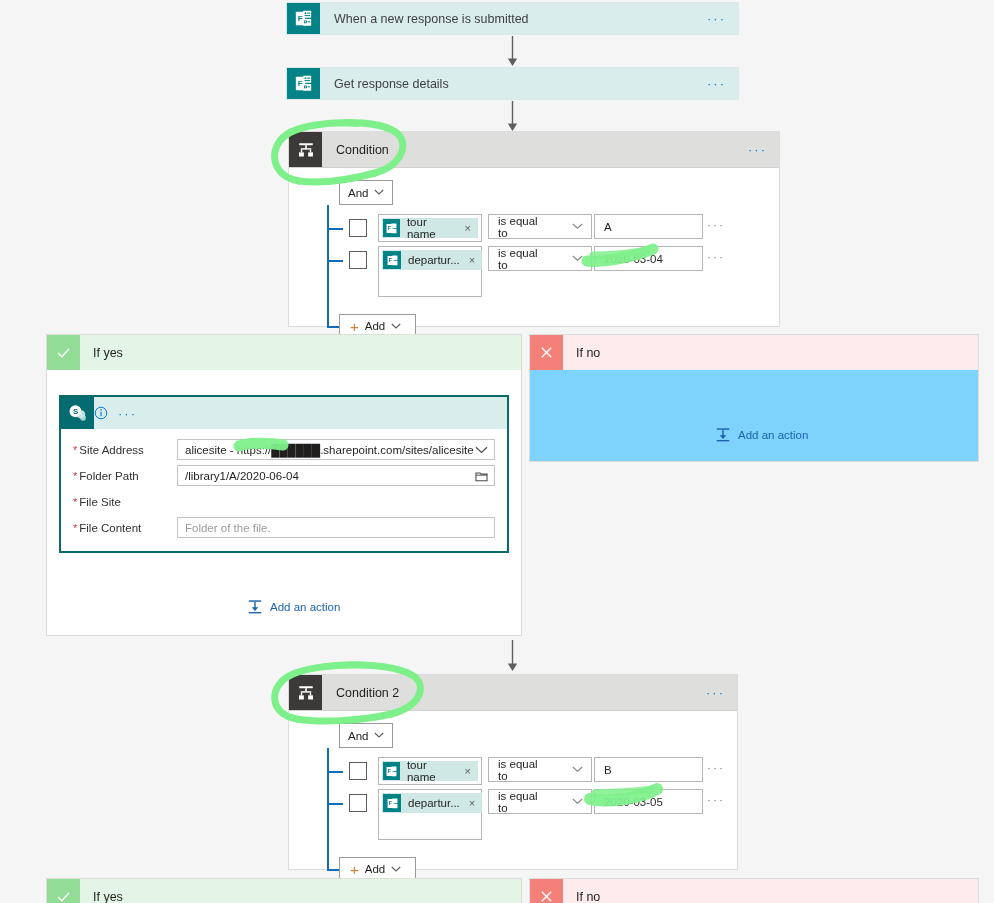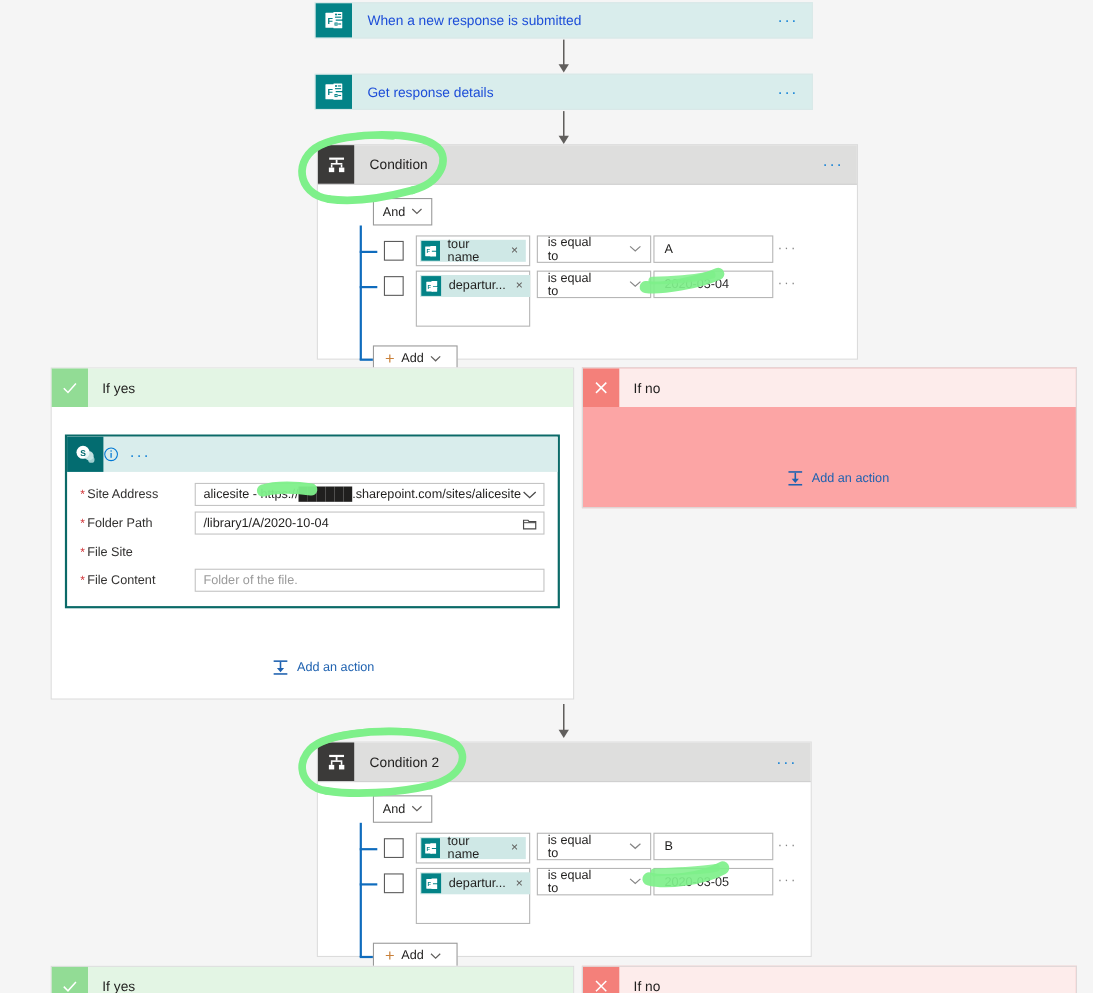--- a/index.html
+++ b/index.html
@@ -40,21 +40,21 @@
     display: flex;
     align-items: center;
     justify-content: center;
   }
   .node-title {
     flex: 1;
     display: flex;
     align-items: center;
     padding-left: 14px;
     font-size: 12.5px;
-    color: #1d4ed8;
+    color: #404040;
   }
   .node-ellipsis {
     display: flex;
     align-items: center;
     padding-right: 12px;
     color: #0078d4;
     letter-spacing: 2px;
     font-size: 13px;
   }
 
@@ -193,21 +193,21 @@
   }
   .branch-head-title {
     flex: 1; display: flex; align-items: center;
     padding-left: 13px; font-size: 12.5px; color: #201f1e;
   }
   .yes .branch-head { background: #e3f5e4; }
   .yes .branch-head-icon { background: #92dc95; }
   .yes { background: #ffffff; border: 1px solid #dcdcdc; }
   .no  .branch-head { background: #fdeceb; }
   .no  .branch-head-icon { background: #f4807a; }
-  .no  { background: #fca5a5; border: 1px solid #dcdcdc; }
+  .no  { background: #7dd3fc; border: 1px solid #dcdcdc; }
 
   
   .sp-card {
     position: absolute;
     border: 2px solid #0b6a68;
     background: #ffffff;
     box-sizing: border-box;
   }
   .sp-head {
     display: flex; align-items: stretch;
@@ -488,21 +488,21 @@
             </span>
           </div>
         </div>
 
         <div class="sp-row">
           <div class="sp-label">
             <span class="req">*</span>
             <span>Folder Path</span>
           </div>
           <div class="sp-input">
-            <span>/library1/A/2020-10-04</span>
+            <span>/library1/A/2020-06-04</span>
             <span class="trail">
               <svg width="13" height="12" viewBox="0 0 14 13" aria-hidden="true">
                 <path d="M1 3.2 h4.4 l1.1 1.3 H13 v7.2 H1 Z" fill="none" stroke="#4a4a4a" stroke-width="1.15"></path>
                 <line x1="1" y1="5.6" x2="13" y2="5.6" stroke="#4a4a4a" stroke-width="1"></line>
               </svg>
             </span>
           </div>
         </div>
 
         <div class="sp-row">

